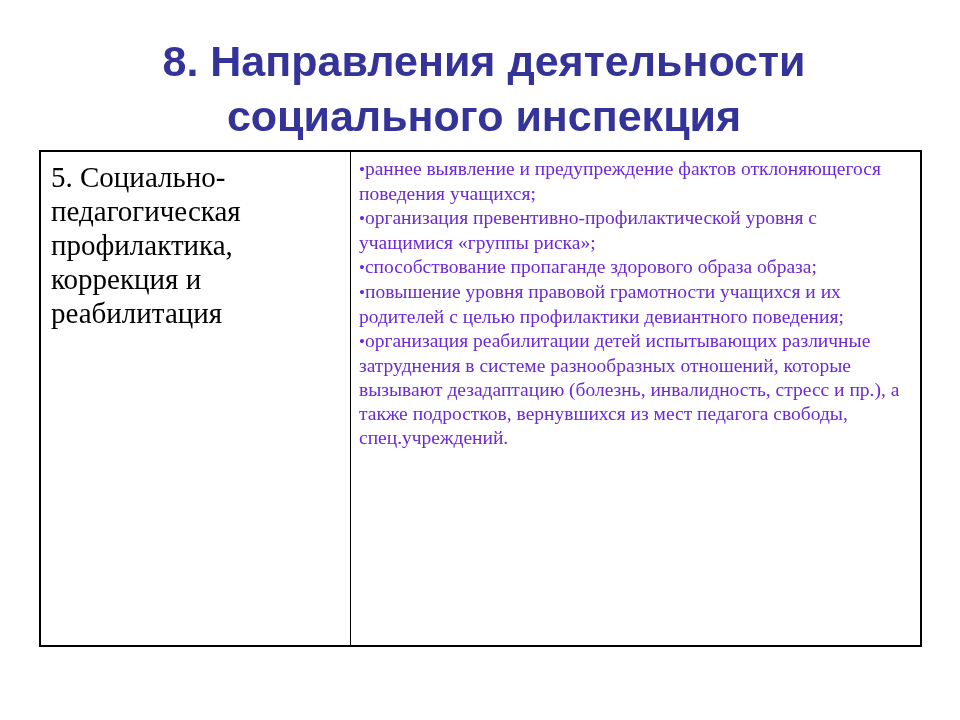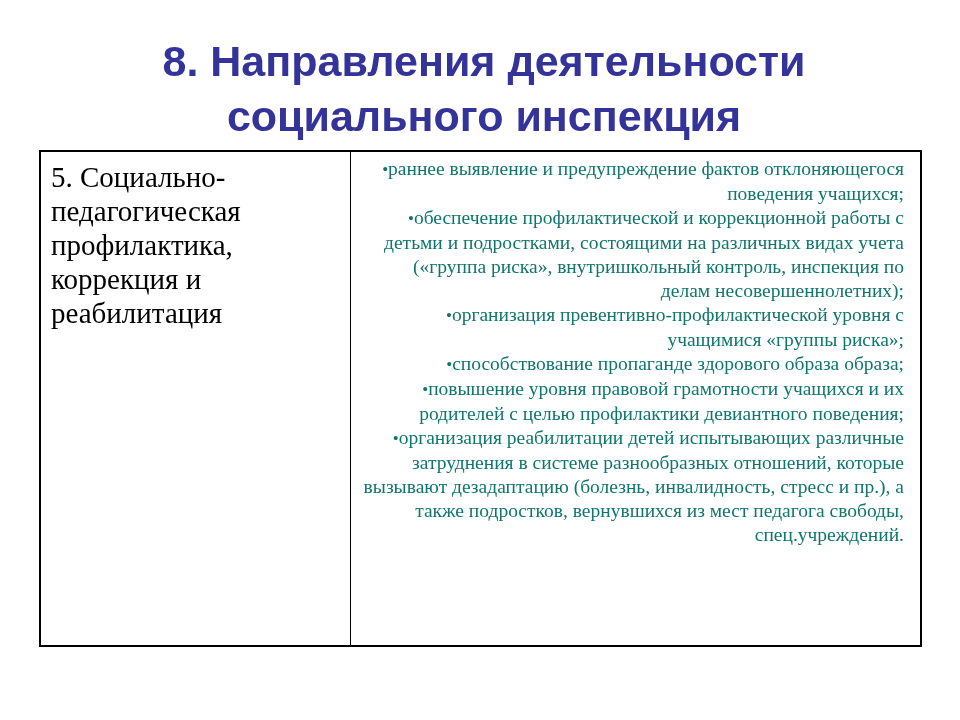--- a/index.html
+++ b/index.html
@@ -53,22 +53,21 @@
     font-size: 29px;
     line-height: 34px;
     color: #000000;
   }
   .cell-right {
     flex: 1;
     padding: 5px 16px 5px 8px;
     font-family: "Liberation Serif", serif;
     font-size: 19.5px;
     line-height: 24px;
-    color: #0f766e;
-    text-align: right;
+    color: #6d28d9;
   }
   .bullet-item {
     margin: 0;
     padding: 0;
   }
   .bullet-glyph {
     font-size: 17px;
   }
 </style>
 </head>
@@ -80,21 +79,20 @@
     <div>8. Направления деятельности</div>
     <div>социального инспекция</div>
   </div>
 
   <div class="directions-table">
 
     <div class="cell cell-left">5. Социально-педагогическая профилактика, коррекция и реабилитация</div>
 
     <div class="cell cell-right">
       <div class="bullet-item"><span class="bullet-glyph">•</span><span>раннее выявление и предупреждение фактов отклоняющегося поведения учащихся;</span></div>
-      <div class="bullet-item"><span class="bullet-glyph">•</span><span>обеспечение профилактической и коррекционной работы с детьми и подростками, состоящими на различных видах учета («группа риска», внутришкольный контроль, инспекция по делам несовершеннолетних);</span></div>
       <div class="bullet-item"><span class="bullet-glyph">•</span><span>организация превентивно-профилактической уровня с учащимися «группы риска»;</span></div>
       <div class="bullet-item"><span class="bullet-glyph">•</span><span>способствование пропаганде здорового образа образа;</span></div>
       <div class="bullet-item"><span class="bullet-glyph">•</span><span>повышение уровня правовой грамотности учащихся и их родителей с целью профилактики девиантного поведения;</span></div>
       <div class="bullet-item"><span class="bullet-glyph">•</span><span>организация реабилитации детей испытывающих различные затруднения в системе разнообразных отношений, которые вызывают дезадаптацию (болезнь, инвалидность, стресс и пр.), а также подростков, вернувшихся из мест педагога свободы, спец.учреждений.</span></div>
     </div>
 
   </div>
 
 </div>
 

